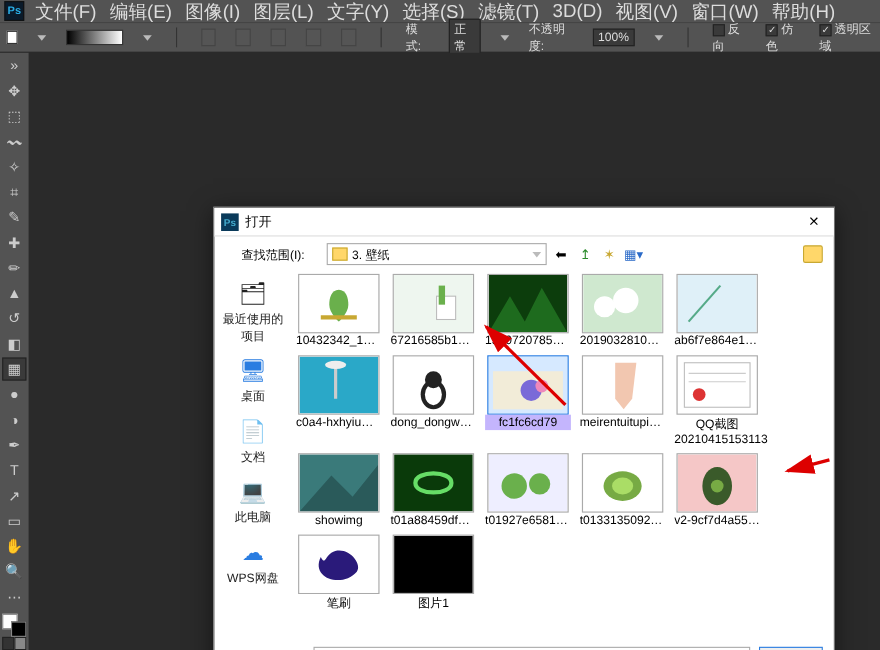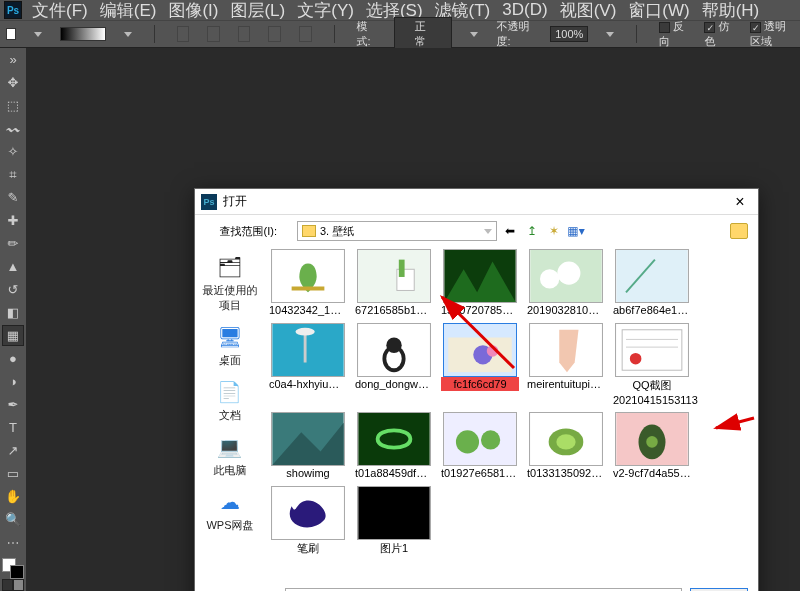--- a/index.html
+++ b/index.html
@@ -9,21 +9,21 @@
   .ps-logo { width:18px; height:18px; margin:0 4px; background:#0a1a2a; color:#29abe2; font-weight:bold; font-size:10px; display:flex; align-items:center; justify-content:center; border:1px solid #111; }
   .menu-item { padding:2px 6px; font-size:17px; color:#ddd; }
   
   .optbar { display:flex; align-items:center; height:28px; background:#535353; padding:2px 6px; gap:18px; border-top:1px solid #444; border-bottom:1px solid #222;}
   .swatch-sm { width:12px; height:12px; border:1px solid #333; background:#fff; }
   .gradient { width:60px; height:14px; background:linear-gradient(to right,#000,#fff); border:1px solid #333;}
   .chev { width:0;height:0;border-left:4px solid transparent;border-right:4px solid transparent;border-top:5px solid #bbb; }
   .divider { width:1px; height:18px; background:#333; margin:0 4px;}
   .opt-icon { width:16px; height:16px; border:1px solid #444; background:#555; }
   .opt-label { color:#ddd; }
-  .opt-select { background:#3a3a3a; color:#ddd; border:1px solid #222; font-size:11px; padding:1px 20px; }
+  .opt-select { background:#3a3a3a; color:#ddd; border:1px solid #222; font-size:11px; padding:1px 4px; }
   .opt-pct { background:#3a3a3a; color:#ddd; border:1px solid #222; font-size:11px; padding:1px 4px; width:42px; display:inline-block;}
   .cbx { width:11px;height:11px;border:1px solid #222;background:#3a3a3a;display:inline-block;margin-right:3px;vertical-align:middle;}
   .cbx.on::after{content:"✓";color:#ddd;font-size:9px;position:relative;top:-2px;left:1px;}
   
   .main { position:relative; height:543px; background:#2a2a2a; }
   
   .toolbar-left { position:absolute; left:0; top:0; width:26px; background:#535353; height:543px; display:flex; flex-direction:column; align-items:center; gap:0;}
   .tool { width:22px; height:22px; margin:1px 0; display:flex; align-items:center; justify-content:center; color:#ccc; font-size:13px; border:1px solid transparent;}
   .tool.sel { background:#3a3a3a; border:1px solid #222;}
   .fgbg { position:relative; width:22px; height:22px; margin-top:4px;}
@@ -49,21 +49,21 @@
   .dlg-body { display:flex; height:340px;}
   .places { width:70px; display:flex; flex-direction:column; align-items:center; gap:10px; padding-top:8px;}
   .place { display:flex; flex-direction:column; align-items:center; gap:2px; font-size:11px; color:#222; width:60px; text-align:center;}
   .place-ico { width:30px;height:28px; display:flex;align-items:center;justify-content:center;font-size:20px;}
   .files { flex:1; padding:4px 4px; overflow:auto;}
   .file-grid { display:flex; flex-wrap:wrap; gap:6px 8px; align-content:flex-start;}
   .file-item { width:78px; display:flex; flex-direction:column; align-items:center;}
   .thumb { width:74px; height:54px; border:1px solid #aaa; background:#f4f4f4; display:flex; align-items:center; justify-content:center; overflow:hidden;}
   .thumb svg { width:100%; height:100%; }
   .file-item.sel .thumb { border:1px solid #2a7de1; background:#d6e9ff;}
-  .file-item.sel .fname { background:#ef4444;}
+  .file-item.sel .fname { background:#c4b5fd;}
   .fname { width:78px; font-size:11px; text-align:center; white-space:nowrap; overflow:hidden; text-overflow:ellipsis; padding:1px 0;}
   .fname2 { width:78px; font-size:11px; text-align:center;}
   .ftr { padding:0 10px;}
   .ftr-row { display:flex; align-items:center; gap:8px; margin:3px 0;}
   .ftr-label { width:72px; text-align:right; font-size:11px;}
   .ftr-combo { flex:1; height:20px; border:1px solid #aaa; padding:1px 6px; font-size:11px; background:#fff; display:flex; align-items:center;}
   .ftr-btn { width:58px; height:20px; border:1px solid #888; background:#efefef; font-size:11px; display:flex; align-items:center; justify-content:center;}
   .ftr-btn.primary { border:1px solid #2a7de1; }
   
   .arrow { position:absolute; pointer-events:none; }

